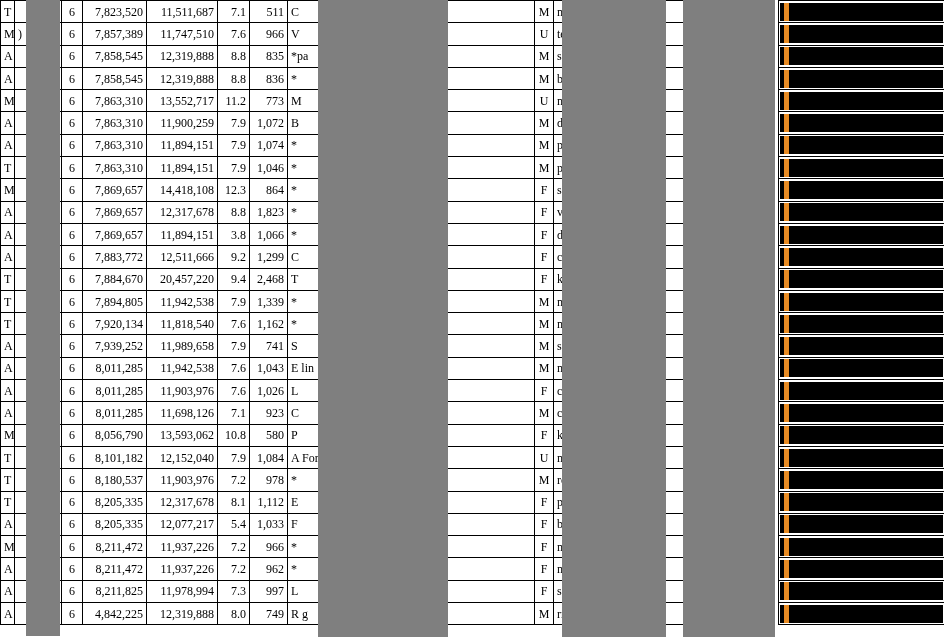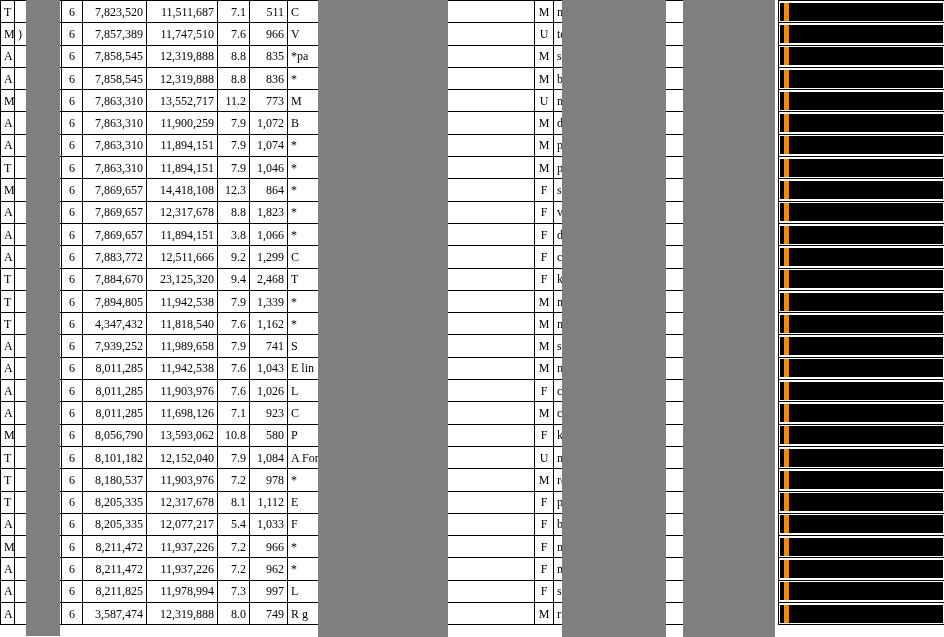--- a/index.html
+++ b/index.html
@@ -316,21 +316,21 @@
               <div class="bar-left"></div>
               <div class="bar-orange"></div>
             </div>
           </td>
         </tr>
         <tr>
           <td>T</td>
           <td></td>
           <td class="center">6</td>
           <td class="right">7,884,670</td>
-          <td class="right">23,125,320</td>
+          <td class="right">20,457,220</td>
           <td class="right">9.4</td>
           <td class="right">2,468</td>
           <td>T</td>
           <td class="center">F</td>
           <td>ke</td>
           <td style="border: none; background: rgb(255, 255, 255);"></td>
           <td class="barcell">
             <div class="bar-outer">
               <div class="bar-left"></div>
               <div class="bar-orange"></div>
@@ -353,21 +353,21 @@
             <div class="bar-outer">
               <div class="bar-left"></div>
               <div class="bar-orange"></div>
             </div>
           </td>
         </tr>
         <tr>
           <td>T</td>
           <td></td>
           <td class="center">6</td>
-          <td class="right">4,347,432</td>
+          <td class="right">7,920,134</td>
           <td class="right">11,818,540</td>
           <td class="right">7.6</td>
           <td class="right">1,162</td>
           <td>*</td>
           <td class="center">M</td>
           <td>mo         n</td>
           <td style="border: none; background: rgb(255, 255, 255);"></td>
           <td class="barcell">
             <div class="bar-outer">
               <div class="bar-left"></div>
@@ -600,21 +600,21 @@
             <div class="bar-outer">
               <div class="bar-left"></div>
               <div class="bar-orange"></div>
             </div>
           </td>
         </tr>
         <tr>
           <td>A</td>
           <td></td>
           <td class="center">6</td>
-          <td class="right">3,587,474</td>
+          <td class="right">4,842,225</td>
           <td class="right">12,319,888</td>
           <td class="right">8.0</td>
           <td class="right">749</td>
           <td>R  g</td>
           <td class="center">M</td>
           <td>rm         n</td>
           <td style="border: none; background: rgb(255, 255, 255);"></td>
           <td class="barcell">
             <div class="bar-outer">
               <div class="bar-left"></div>

